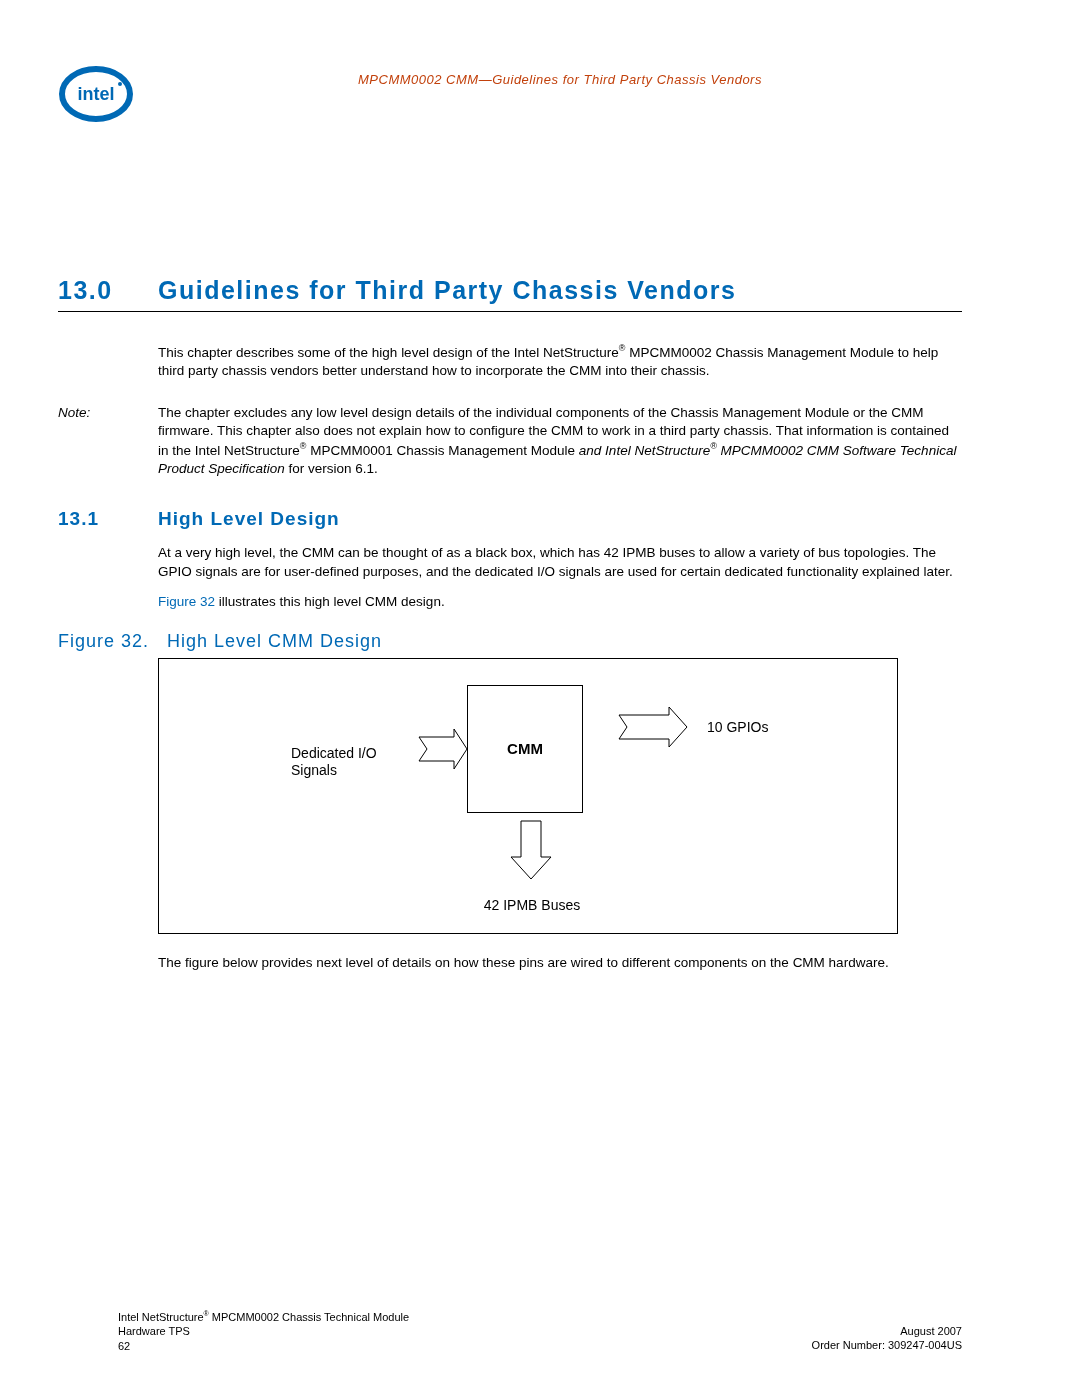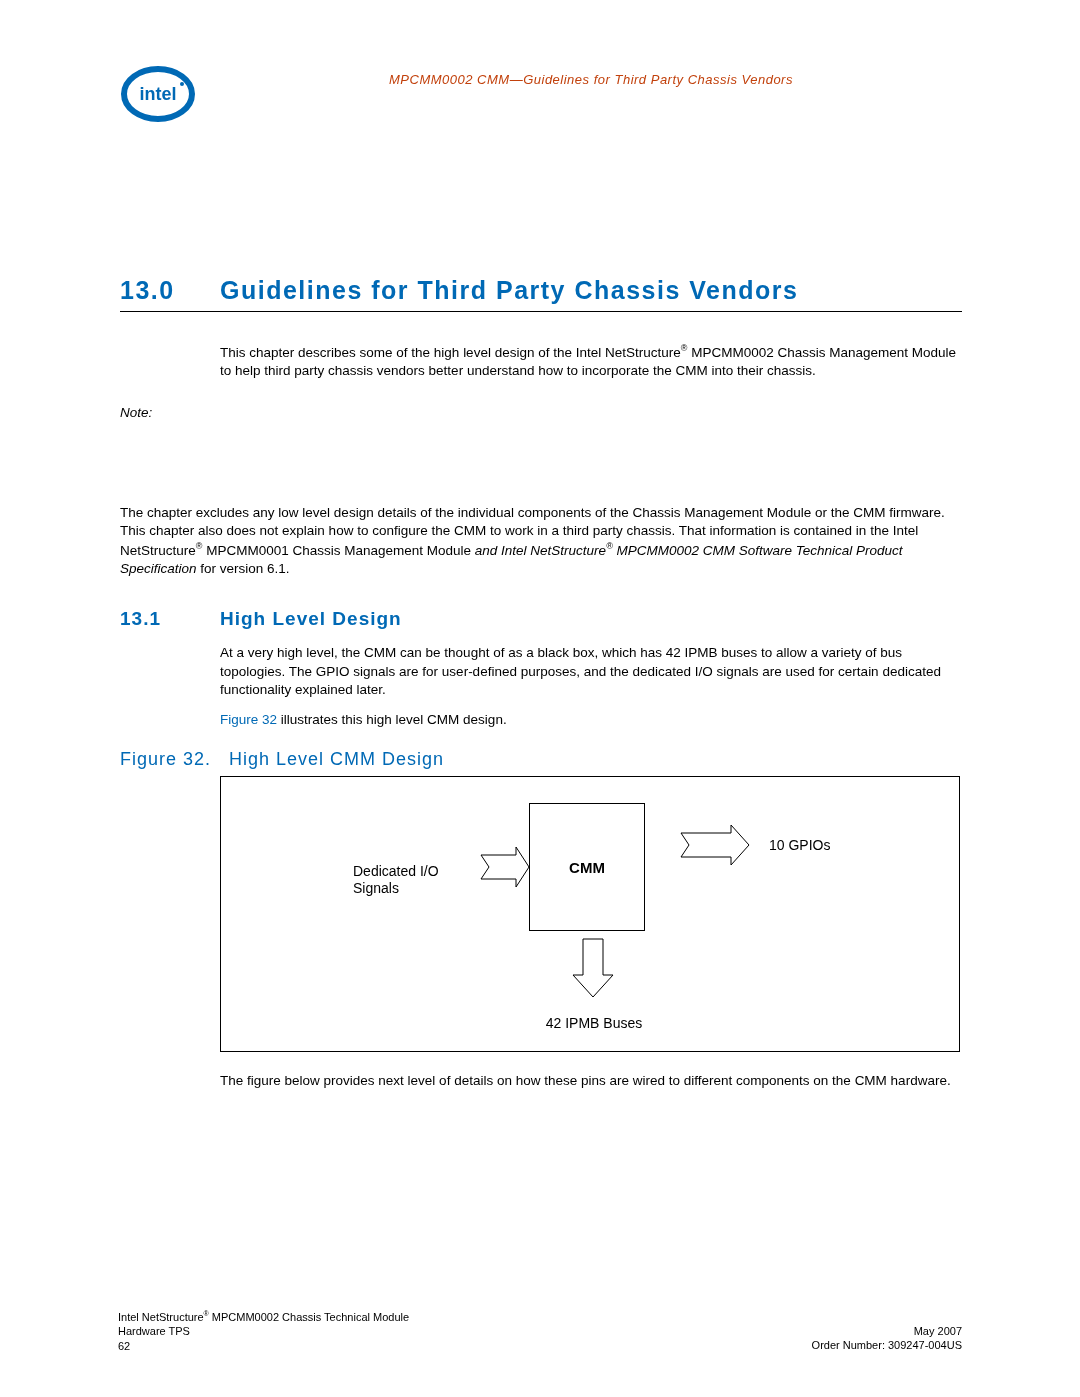--- a/index.html
+++ b/index.html
@@ -5,21 +5,21 @@
   * { margin: 0; padding: 0; box-sizing: border-box; }
   body {
     width: 1080px;
     height: 1397px;
     background: #fff;
     font-family: Verdana, Geneva, sans-serif;
     color: #000;
     position: relative;
   }
   .page {
-    padding: 56px 118px 0 120px;
+    padding: 56px 118px 0 58px;
     position: relative;
     height: 100%;
   }
   .header-row {
     display: flex;
     align-items: flex-start;
     gap: 24px;
   }
   .logo-wrap { flex: 0 0 auto; }
   .running-head {
@@ -45,21 +45,20 @@
     margin-top: 30px;
     margin-left: 100px;
     font-size: 13.5px;
     line-height: 1.35;
   }
   .note-row {
     margin-top: 24px;
     display: flex;
     font-size: 13.5px;
     line-height: 1.35;
-    flex-direction: column;
   }
   .note-label { width: 100px; flex: 0 0 100px; font-style: italic; }
   .note-body { flex: 1; }
   .note-body sup { font-size: 9px; }
   .subsection-heading {
     margin-top: 30px;
     color: #0069b5;
     font-size: 19px;
     letter-spacing: 1px;
     display: flex;
@@ -188,18 +187,18 @@
   <p class="body-text" style="margin-top:20px;">The figure below provides next level of details on how these pins are wired to different components on the CMM hardware.</p>
 
   <div class="footer">
     <div class="footer-left">
       <div><span>Intel NetStructure</span><sup>®</sup><span> MPCMM0002 Chassis Technical Module</span></div>
       <div>Hardware TPS</div>
       <div>62</div>
     </div>
     <div class="footer-right">
       <div>&nbsp;</div>
-      <div>May 2007</div>
+      <div>August 2007</div>
       <div>Order Number: 309247-004US</div>
     </div>
   </div>
 
 </div>
 
 </body></html>

